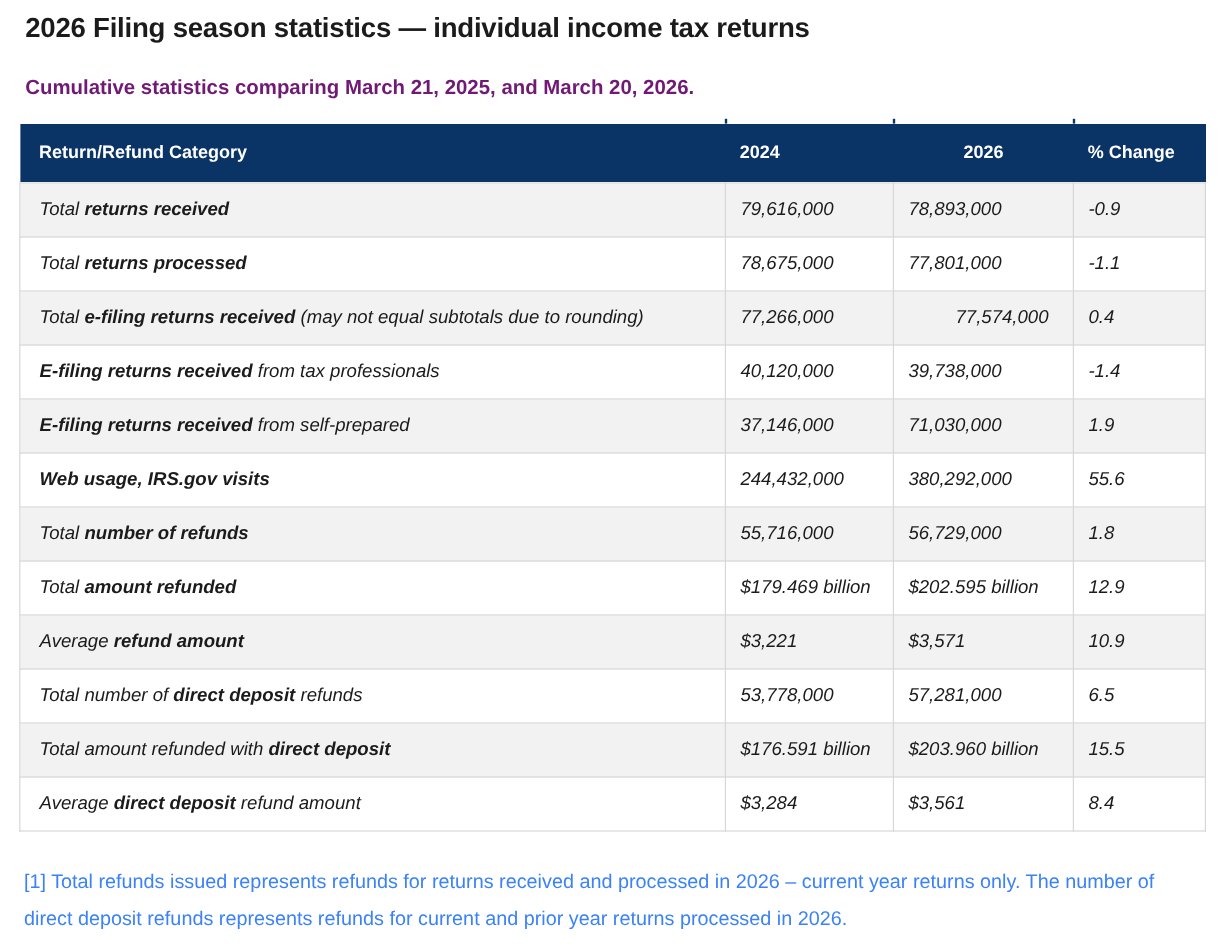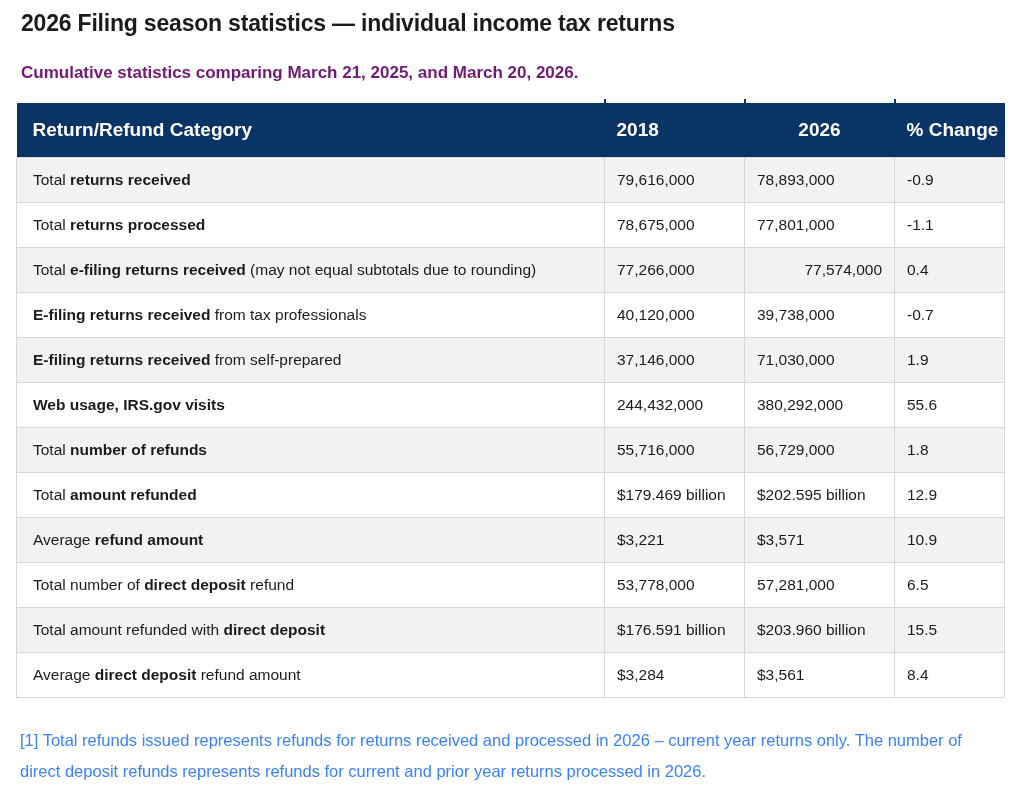--- a/index.html
+++ b/index.html
@@ -37,21 +37,21 @@
   table.stats{
     border-collapse:collapse;
     table-layout:fixed;
     width:988px;
     margin:20px 0 0 16px;
   }
   table.stats th{
     background:var(--navy);
     color:var(--header-text);
     font-weight:700;
-    font-size:19px;
+    font-size:15px;
     text-align:left;
     height:47px;
     padding:16px 12px;
     position:relative;
     white-space:nowrap;
   }
   table.stats th.col-category{width:588px;padding-left:16px;}
   table.stats th.col-2025{width:140px;}
   table.stats th.col-2026{width:150px;text-align:center;}
   table.stats th.col-change{width:110px;}
@@ -66,46 +66,47 @@
     background:var(--navy);
   }
   table.stats tbody td{
     border:1px solid var(--border);
     height:45px;
     padding:0 12px;
     font-size:15.5px;
     color:var(--text);
     white-space:nowrap;
     background:#ffffff;
+    font-style:italic;
   }
   table.stats tbody td.category{padding-left:16px;}
   table.stats tbody td strong{font-weight:700;}
   table.stats tbody tr:nth-child(odd) td{background:var(--stripe);}
-  table.stats tbody td.center{text-align:right;padding-left:43px;}
+  table.stats tbody td.center{text-align:center;padding-left:43px;}
   p.footnote{
     margin:27px 0 0 20px;
     max-width:955px;
     font-size:16.5px;
     line-height:31px;
     font-weight:400;
     color:#3b82f6;
   }
 </style>
 </head>
 <body>
 
 <div class="page">
   <h1 class="page-title">2026 Filing season statistics — individual income tax returns</h1>
   <p class="subtitle">Cumulative statistics comparing March 21, 2025, and March 20, 2026.</p>
 
   <table class="stats">
     <thead>
       <tr id="head-row">
           <th class="col-category">Return/Refund Category</th>
-          <th class="col-2025">2018</th>
+          <th class="col-2025">2024</th>
           <th class="col-2026">2026</th>
           <th class="col-change">% Change</th>
         </tr>
     </thead>
     <tbody id="body-rows">
         <tr>
           <td class="category"><span>Total </span><strong>returns received</strong></td>
           <td>79,616,000</td>
           <td>78,893,000</td>
           <td>-0.9</td>
@@ -119,21 +120,21 @@
         <tr>
           <td class="category"><span>Total </span><strong>e-filing returns received</strong><span> (may not equal subtotals due to rounding)</span></td>
           <td>77,266,000</td>
           <td class="center">77,574,000</td>
           <td>0.4</td>
         </tr>
         <tr>
           <td class="category"><strong>E-filing returns received</strong><span> from tax professionals</span></td>
           <td>40,120,000</td>
           <td>39,738,000</td>
-          <td>-0.7</td>
+          <td>-1.4</td>
         </tr>
         <tr>
           <td class="category"><strong>E-filing returns received</strong><span> from self-prepared</span></td>
           <td>37,146,000</td>
           <td>71,030,000</td>
           <td>1.9</td>
         </tr>
         <tr>
           <td class="category"><strong>Web usage, IRS.gov visits</strong></td>
           <td>244,432,000</td>
@@ -152,21 +153,21 @@
           <td>$202.595 billion</td>
           <td>12.9</td>
         </tr>
         <tr>
           <td class="category"><span>Average </span><strong>refund amount</strong></td>
           <td>$3,221</td>
           <td>$3,571</td>
           <td>10.9</td>
         </tr>
         <tr>
-          <td class="category"><span>Total number of </span><strong>direct deposit</strong><span> refund</span></td>
+          <td class="category"><span>Total number of </span><strong>direct deposit</strong><span> refunds</span></td>
           <td>53,778,000</td>
           <td>57,281,000</td>
           <td>6.5</td>
         </tr>
         <tr>
           <td class="category"><span>Total amount refunded with </span><strong>direct deposit</strong></td>
           <td>$176.591 billion</td>
           <td>$203.960 billion</td>
           <td>15.5</td>
         </tr>

